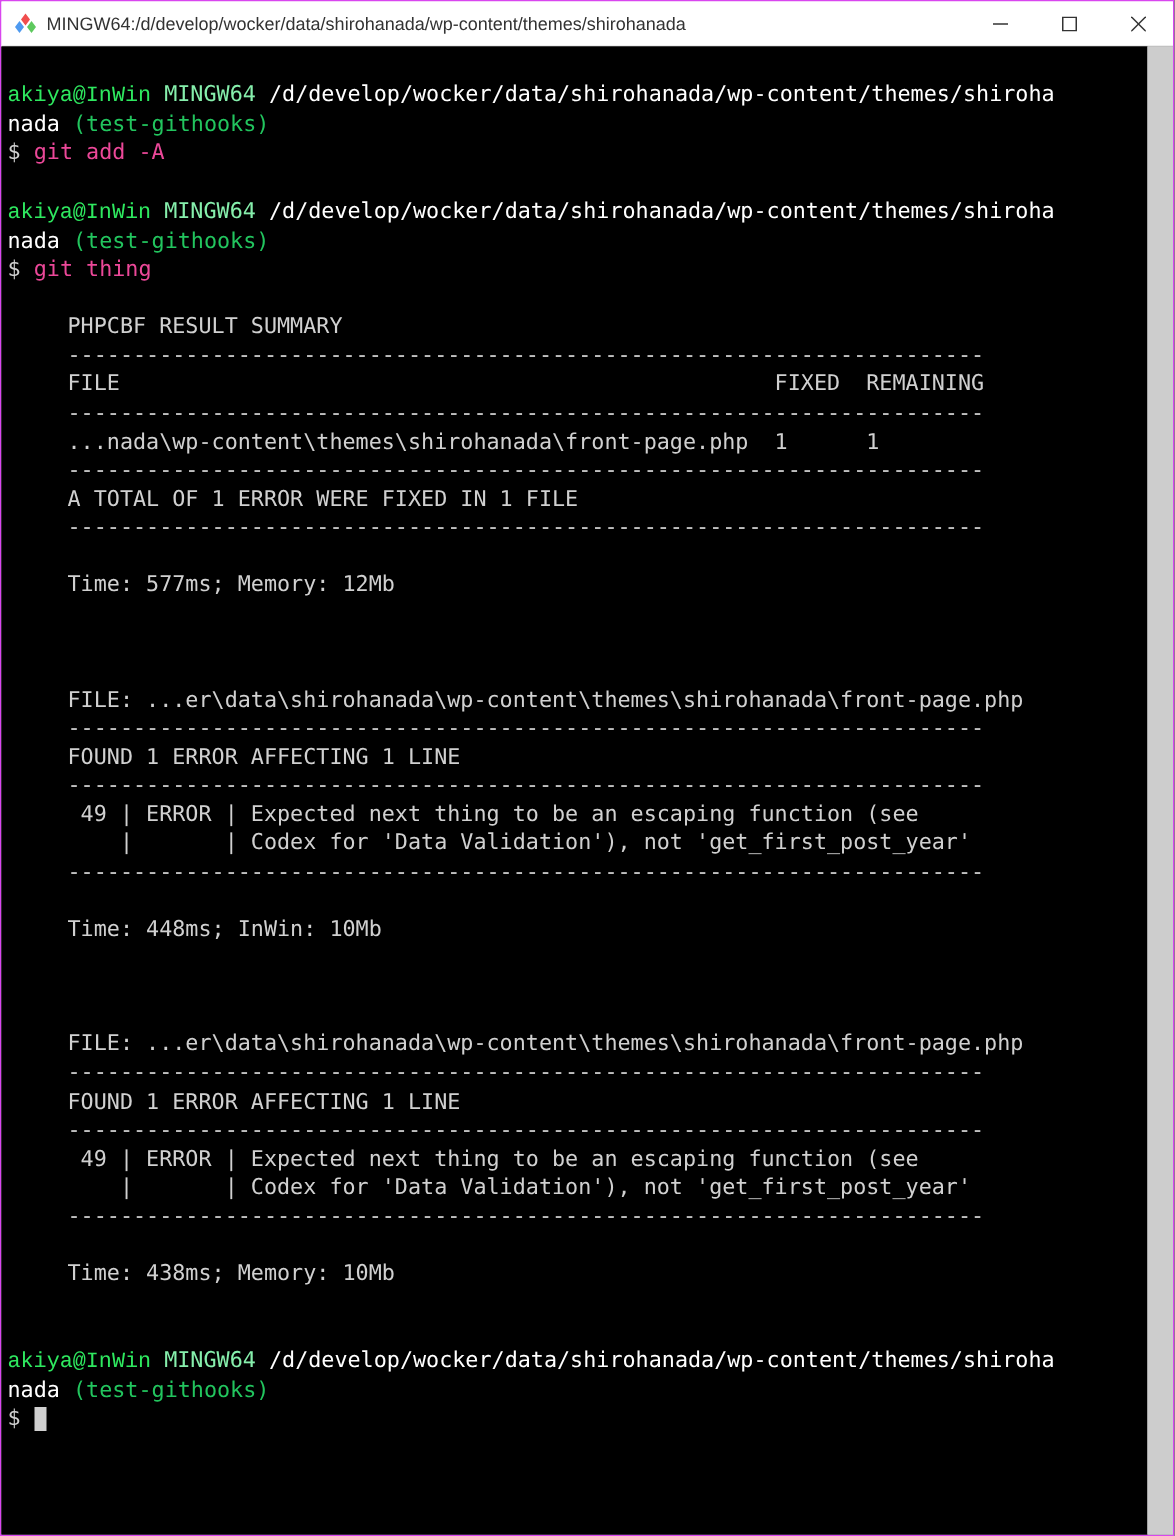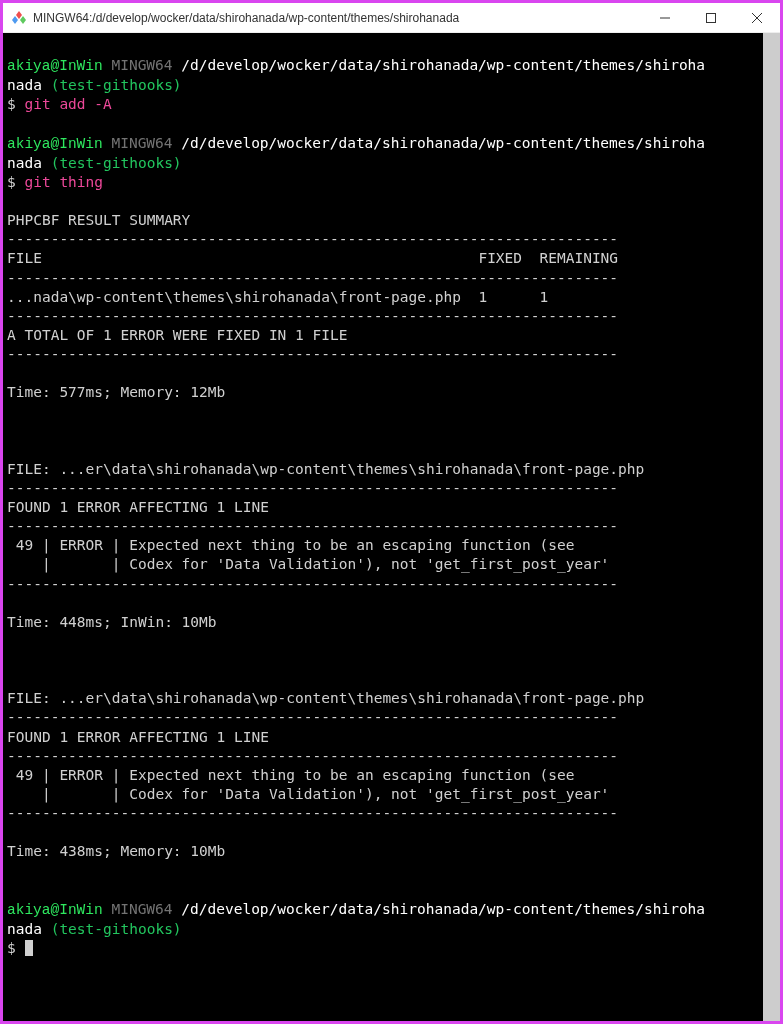--- a/index.html
+++ b/index.html
@@ -6,21 +6,21 @@
   body {
     width: 783px;
     height: 1024px;
     background: #fff;
     font-family: 'Consolas', 'Menlo', 'Monaco', monospace;
     overflow: hidden;
   }
   .window {
     width: 100%;
     height: 100%;
-    border: 3px solid #d946ef;
+    border: 1px solid #d946ef;
     display: flex;
     flex-direction: column;
   }
   .titlebar {
     height: 30px;
     background: #fff;
     display: flex;
     align-items: center;
     padding-left: 8px;
     border-bottom: 1px solid #eee;
@@ -74,26 +74,26 @@
     position: relative;
   }
   .scrollbar-thumb {
     position: absolute;
     top: 0;
     width: 100%;
     height: 100%;
     background: #cdcdcd;
   }
   .user { color: #2ee85f; font-family: Liberation Mono, monospace; }
-  .host { color: #737373; }
+  .host { color: #86efac; }
   .path { color: #ffffff; }
   .branch { color: #22c55e; }
   .prompt { color: #d0d0d0; }
   .cmd { color: #ec4899; }
-  .out { color: #d0d0d0; }
+  .out { color: #d0d0d0; margin-left: 40px; }
   .cursor {
     display: inline-block;
     width: 8px;
     height: 16px;
     background: #d0d0d0;
     vertical-align: text-bottom;
     margin-left: 1px;
   }
 </style>
 </head>

